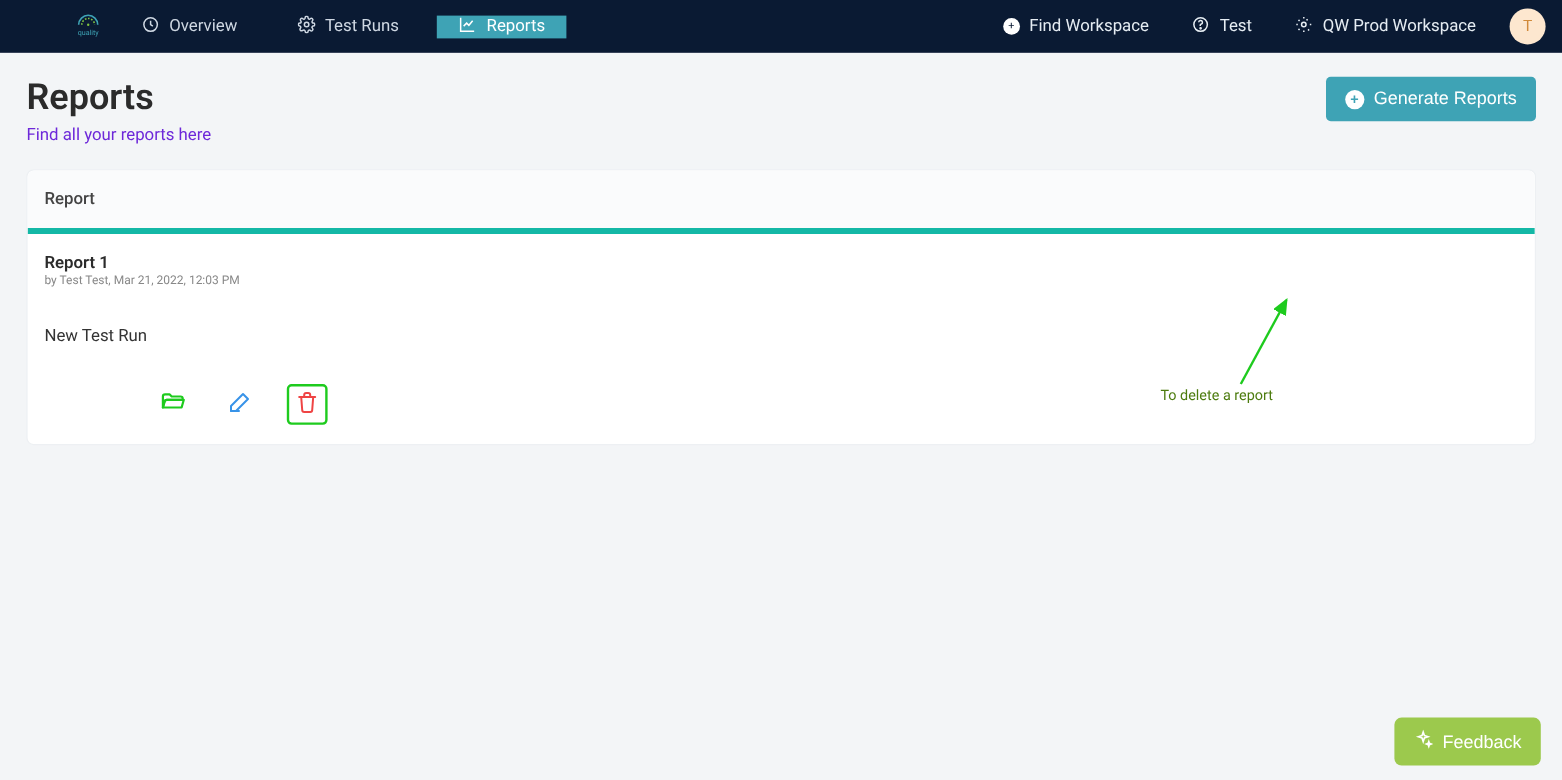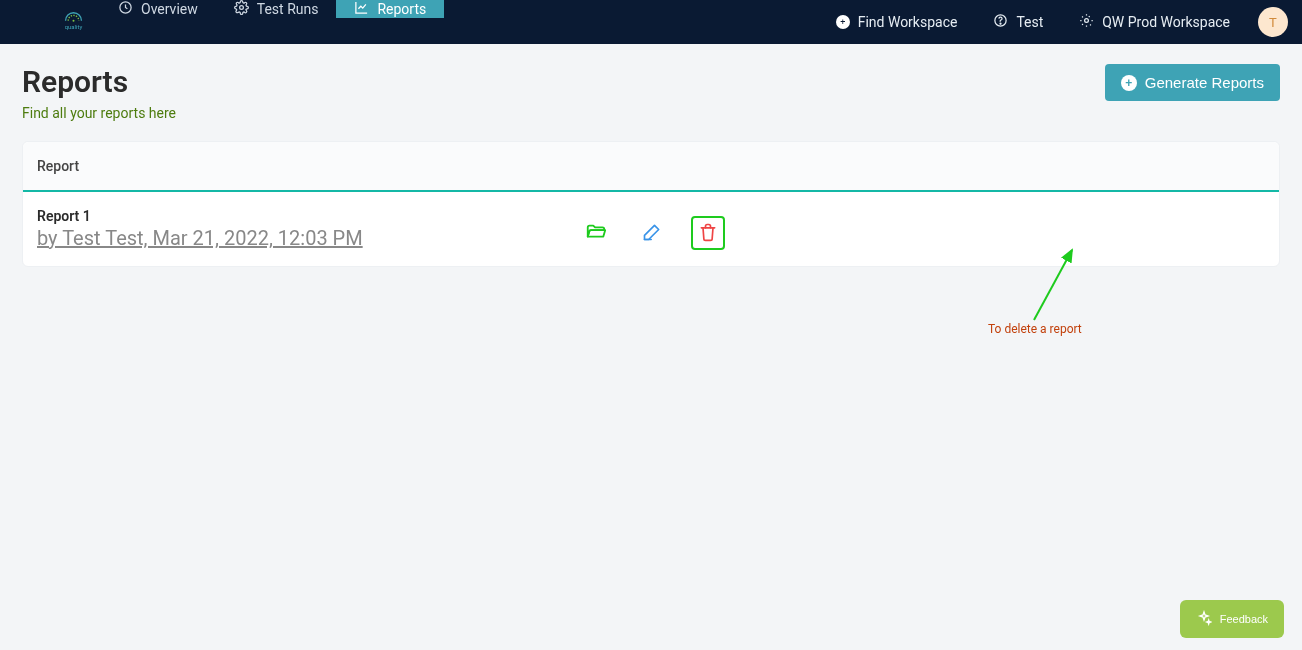--- a/index.html
+++ b/index.html
@@ -2,59 +2,59 @@
 <html><head>
 <meta charset="utf-8">
 <style>
   * { box-sizing: border-box; margin: 0; padding: 0; }
   body { font-family: -apple-system, BlinkMacSystemFont, "Segoe UI", Roboto, Helvetica, Arial, sans-serif; background: #f3f5f7; color: #333; width: 1302px; height: 650px; overflow: hidden; position: relative; }
 
   
   .topbar { background: #0a1a33; height: 44px; display: flex; align-items: center; color: #cfd8e3; font-size: 14px; }
   .logo { width: 100px; display: flex; align-items: flex-start; justify-content: center; padding-left: 47px; }
   .logo svg { display: block; }
-  .nav-left { display: flex; align-items: flex-start; height: 44px; }
+  .nav-left { display: flex; align-items: center; height: 44px; gap: 14px; }
   .nav-item { display: flex; align-items: center; gap: 8px; padding: 0 18px; color: #cfd8e3; cursor: pointer; font-size: 14px; }
   .nav-item.active { background: #3ea3b5; color: #fff; }
   .nav-right { margin-left: auto; display: flex; align-items: center; height: 44px; }
   .nav-right .nav-item { color: #e6edf3; }
   .workspace-dot { width: 14px; height: 14px; border-radius: 50%; background: #fff; display: inline-flex; align-items: center; justify-content: center; font-size: 9px; color: #0a1a33; }
   .avatar { width: 30px; height: 30px; border-radius: 50%; background: #fde7cf; color: #d18a3a; display: flex; align-items: center; justify-content: center; font-size: 13px; margin: 0 14px 0 10px; }
 
   
   .page { padding: 20px 22px; }
   .page-head { display: flex; align-items: flex-start; justify-content: space-between; }
   .page-title { font-size: 30px; font-weight: 600; color: #2b2b2b; }
-  .page-sub { font-size: 14px; color: #4d7c0f; margin-top: 6px; }
+  .page-sub { font-size: 14px; color: #6d28d9; margin-top: 6px; }
   .btn-primary { background: #3ea3b5; color: #fff; border: none; border-radius: 4px; padding: 10px 16px; font-size: 15px; display: flex; align-items: center; gap: 8px; cursor: pointer; }
   .plus-circle { width: 16px; height: 16px; border-radius: 50%; background: #fff; color: #3ea3b5; display: inline-flex; align-items: center; justify-content: center; font-size: 12px; font-weight: bold; line-height: 1; }
 
   
   .table-card { background: #fff; border-radius: 6px; margin-top: 20px; border: 1px solid #edf0f3; }
-  .thead { display: flex; background: #fafbfc; border-bottom: 2px solid #14b8a6; border-radius: 6px 6px 0 0; }
+  .thead { display: flex; background: #fafbfc; border-bottom: 5px solid #14b8a6; border-radius: 6px 6px 0 0; }
   .th, .td { padding: 16px 14px; font-size: 14px; }
   .th { color: #444; font-weight: 500; }
   .col-report { width: 452px; }
   .col-run { flex: 1; }
   .col-actions { width: 290px; display: flex; align-items: center; justify-content: flex-end; gap: 22px; padding-right: 40px; }
-  .trow { display: flex; align-items: flex-end; border-bottom: 1px solid #edf0f3; }
+  .trow { display: flex; align-items: flex-start; border-bottom: 1px solid #edf0f3; flex-direction: column; }
   .trow:last-child { border-bottom: none; }
   .report-name { font-weight: 600; color: #2b2b2b; }
-  .report-by { color: #888; font-size: 20px; margin-top: 2px; text-decoration: underline; }
+  .report-by { color: #888; font-size: 10px; margin-top: 2px; }
   .td-run { color: #333; }
 
   .icon-btn { width: 34px; height: 34px; display: flex; align-items: center; justify-content: center; cursor: pointer; border-radius: 4px; }
   .highlight-box { border: 2px solid #1ecb1e; }
 
   
-  .annotation { position: absolute; left: 988px; top: 322px; color: #c2410c; font-size: 12px; }
+  .annotation { position: absolute; left: 967px; top: 322px; color: #4d7c0f; font-size: 12px; }
   .arrow-svg { position: absolute; left: 1024px; top: 240px; pointer-events: none; }
 
   
-  .feedback-btn { position: absolute; right: 18px; bottom: 12px; background: #9cc94d; color: #fff; border: none; border-radius: 6px; padding: 10px 16px; font-size: 11px; display: flex; align-items: center; gap: 8px; cursor: pointer; }
+  .feedback-btn { position: absolute; right: 18px; bottom: 12px; background: #9cc94d; color: #fff; border: none; border-radius: 6px; padding: 10px 16px; font-size: 15px; display: flex; align-items: center; gap: 8px; cursor: pointer; }
 </style>
 </head>
 <body>
 
 <div class="topbar">
   <div class="logo">
     <svg width="80" height="30" viewBox="0 0 80 30">
       <path d="M28 13 A12 12 0 0 1 52 13" fill="none" stroke="#3ea3b5" stroke-width="2"></path>
       <path d="M32 13 A8 8 0 0 1 48 13" fill="none" stroke="#7fc241" stroke-width="2" stroke-dasharray="2 2"></path>
       <circle cx="40" cy="13" r="1.5" fill="#7fc241"></circle>
@@ -139,20 +139,21 @@
     <div class="thead">
       <div class="th col-report">Report</div>
       <div class="th col-actions"></div>
     </div>
 
     <div class="trow">
       <div class="td col-report">
         <div class="report-name">Report 1</div>
         <div class="report-by">by Test Test, Mar 21, 2022, 12:03 PM</div>
       </div>
+      <div class="td col-run td-run">New Test Run</div>
       <div class="td col-actions">
         <div class="icon-btn">
           <span>
             <svg width="22" height="22" viewBox="0 0 24 24" fill="none" stroke="#1ecb1e" stroke-width="2" stroke-linecap="round" stroke-linejoin="round">
                 <path d="M3 7a2 2 0 0 1 2-2h4l2 2h8a2 2 0 0 1 2 2v1H6.5a2 2 0 0 0-1.9 1.37L3 17V7z"></path>
                 <path d="M3 17l1.6-5.63A2 2 0 0 1 6.5 10H22l-2 7H3z"></path>
               </svg>
           </span>
         </div>
         <div class="icon-btn">

